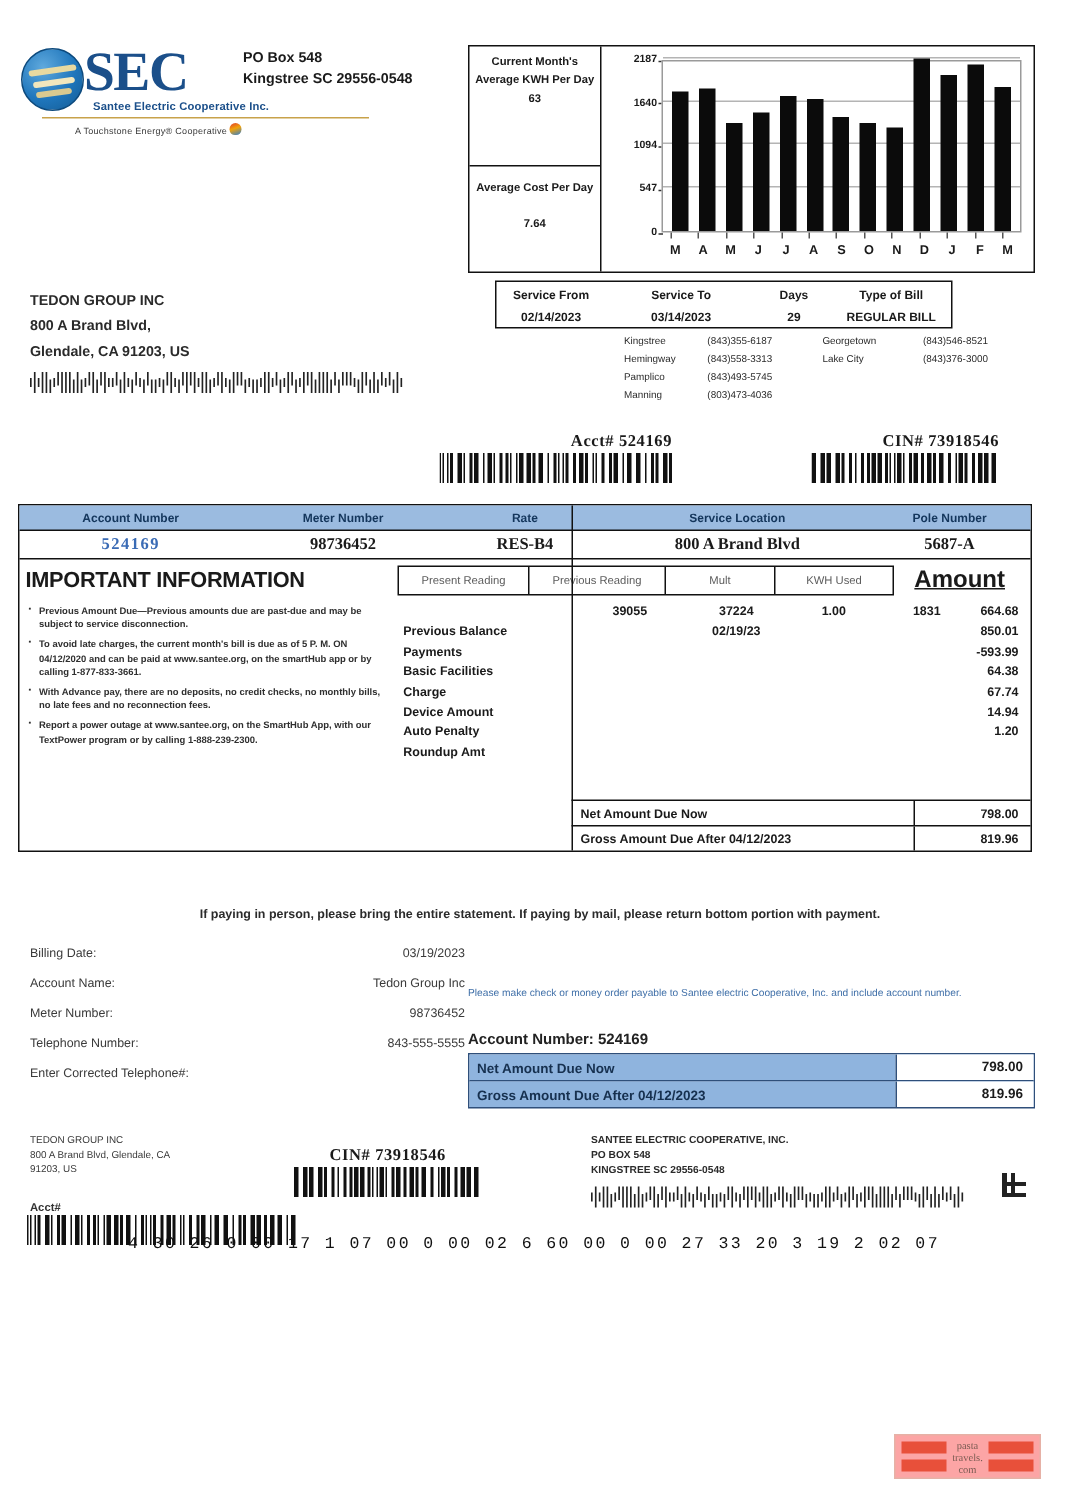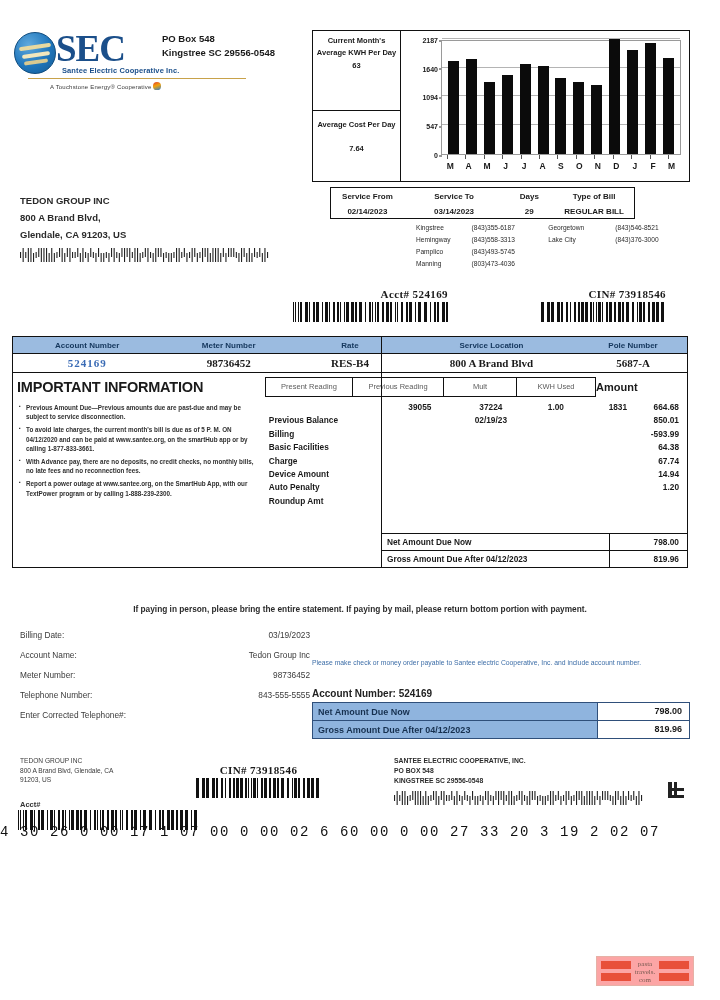--- a/index.html
+++ b/index.html
@@ -92,21 +92,21 @@
   .w1c{width:22%;}.w2c{width:20%;}.w3c{width:16%;}.w4c{width:26%;}.w5c{width:16%;}
 
   .info-row{display:flex;height:26px;align-items:center;padding:2px 4px 0 4px;box-sizing:border-box;}
   .ii-title{font-family:"Liberation Sans",sans-serif;font-weight:bold;font-size:14.5px;width:248px;
       letter-spacing:-.2px;}
   .rd-boxes{display:flex;border:1.4px solid #111;height:18px;align-items:center;}
   .rd-boxes div{font-size:7.5px;color:#5c5c5c;text-align:center;height:100%;line-height:18px;
       border-right:1px solid #111;}
   .rd-boxes div:last-child{border-right:none;}
   .rb1{width:86px;}.rb2{width:90px;}.rb3{width:72px;}.rb4{width:78px;}
-  .amt-h{font-size:11px;font-weight:bold;width:74px;text-align:left;padding-right:6px;}
+  .amt-h{font-size:16px;font-weight:bold;width:74px;text-align:right;padding-right:6px;text-decoration:underline;}
 
   .body-split{display:flex;}
   .notes{width:250px;padding:4px 6px 0 6px;box-sizing:border-box;border-right:0;}
   .note{font-size:6.3px;line-height:9.2px;color:#2f2f2f;margin-bottom:4px;padding-left:7px;
       position:relative;font-weight:bold;}
   .note::before{content:"\25AA";position:absolute;left:0;top:-1px;font-size:5px;}
   .charges{flex:1;padding-top:2px;}
   .crow{display:flex;font-size:8.3px;font-weight:bold;line-height:13.4px;}
   .c-desc{width:116px;padding-left:8px;}
   .c-pr{width:70px;text-align:center;}
@@ -147,22 +147,22 @@
   .acct-hash{position:absolute;left:20px;top:800px;font-size:7.5px;font-weight:bold;color:#333;}
   .bc-bl{position:absolute;left:18px;top:810px;width:180px;height:20px;}
   .cin-b{position:absolute;left:196px;top:764px;text-align:center;}
   .remit-r{position:absolute;left:394px;top:756px;font-size:6.8px;font-weight:bold;line-height:10px;
       color:#2b2b2b;}
   .qr{position:absolute;left:668px;top:782px;width:16px;height:16px;
       background:
         linear-gradient(90deg,#222 22%,transparent 22%,transparent 38%,#222 38%,#222 55%,transparent 55%),
         linear-gradient(0deg,#222 18%,transparent 18%,transparent 44%,#222 44%,#222 62%,transparent 62%);
       background-color:#fff;}
-  .micr{position:absolute;left:0;top:824px;width:712px;text-align:left;
-      font-family:"Liberation Mono",monospace;font-size:14px;letter-spacing:1.6px;color:#111;}
+  .micr{position:absolute;left:0;top:824px;width:712px;text-align:center;
+      font-family:"Liberation Mono",monospace;font-size:11px;letter-spacing:1.6px;color:#111;}
 
   
   .foot{position:absolute;left:596px;top:956px;width:96px;height:28px;border:1px solid #e6b1a6;
       background:#fca5a5;}
   .foot .band{position:absolute;background:#e8503a;}
   .foot .b1{left:4px;top:4px;width:30px;height:8px;}
   .foot .b2{left:4px;top:16px;width:30px;height:8px;}
   .foot .b3{right:4px;top:4px;width:30px;height:8px;}
   .foot .b4{right:4px;top:16px;width:30px;height:8px;}
   .foot .t{position:absolute;left:0;right:0;top:3px;text-align:center;
@@ -550,21 +550,21 @@
           </div>
           <div class="crow">
             <div class="c-desc">Previous Balance</div>
             <div class="c-pr"></div>
             <div class="c-pv">02/19/23</div>
             <div class="c-ml"></div>
             <div class="c-kwh"></div>
             <div class="c-amt">850.01</div>
           </div>
           <div class="crow">
-            <div class="c-desc">Billing</div>
+            <div class="c-desc">Payments</div>
             <div class="c-pr"></div>
             <div class="c-pv"></div>
             <div class="c-ml"></div>
             <div class="c-kwh"></div>
             <div class="c-amt">-593.99</div>
           </div>
           <div class="crow">
             <div class="c-desc">Basic Facilities</div>
             <div class="c-pr"></div>
             <div class="c-pv"></div>

